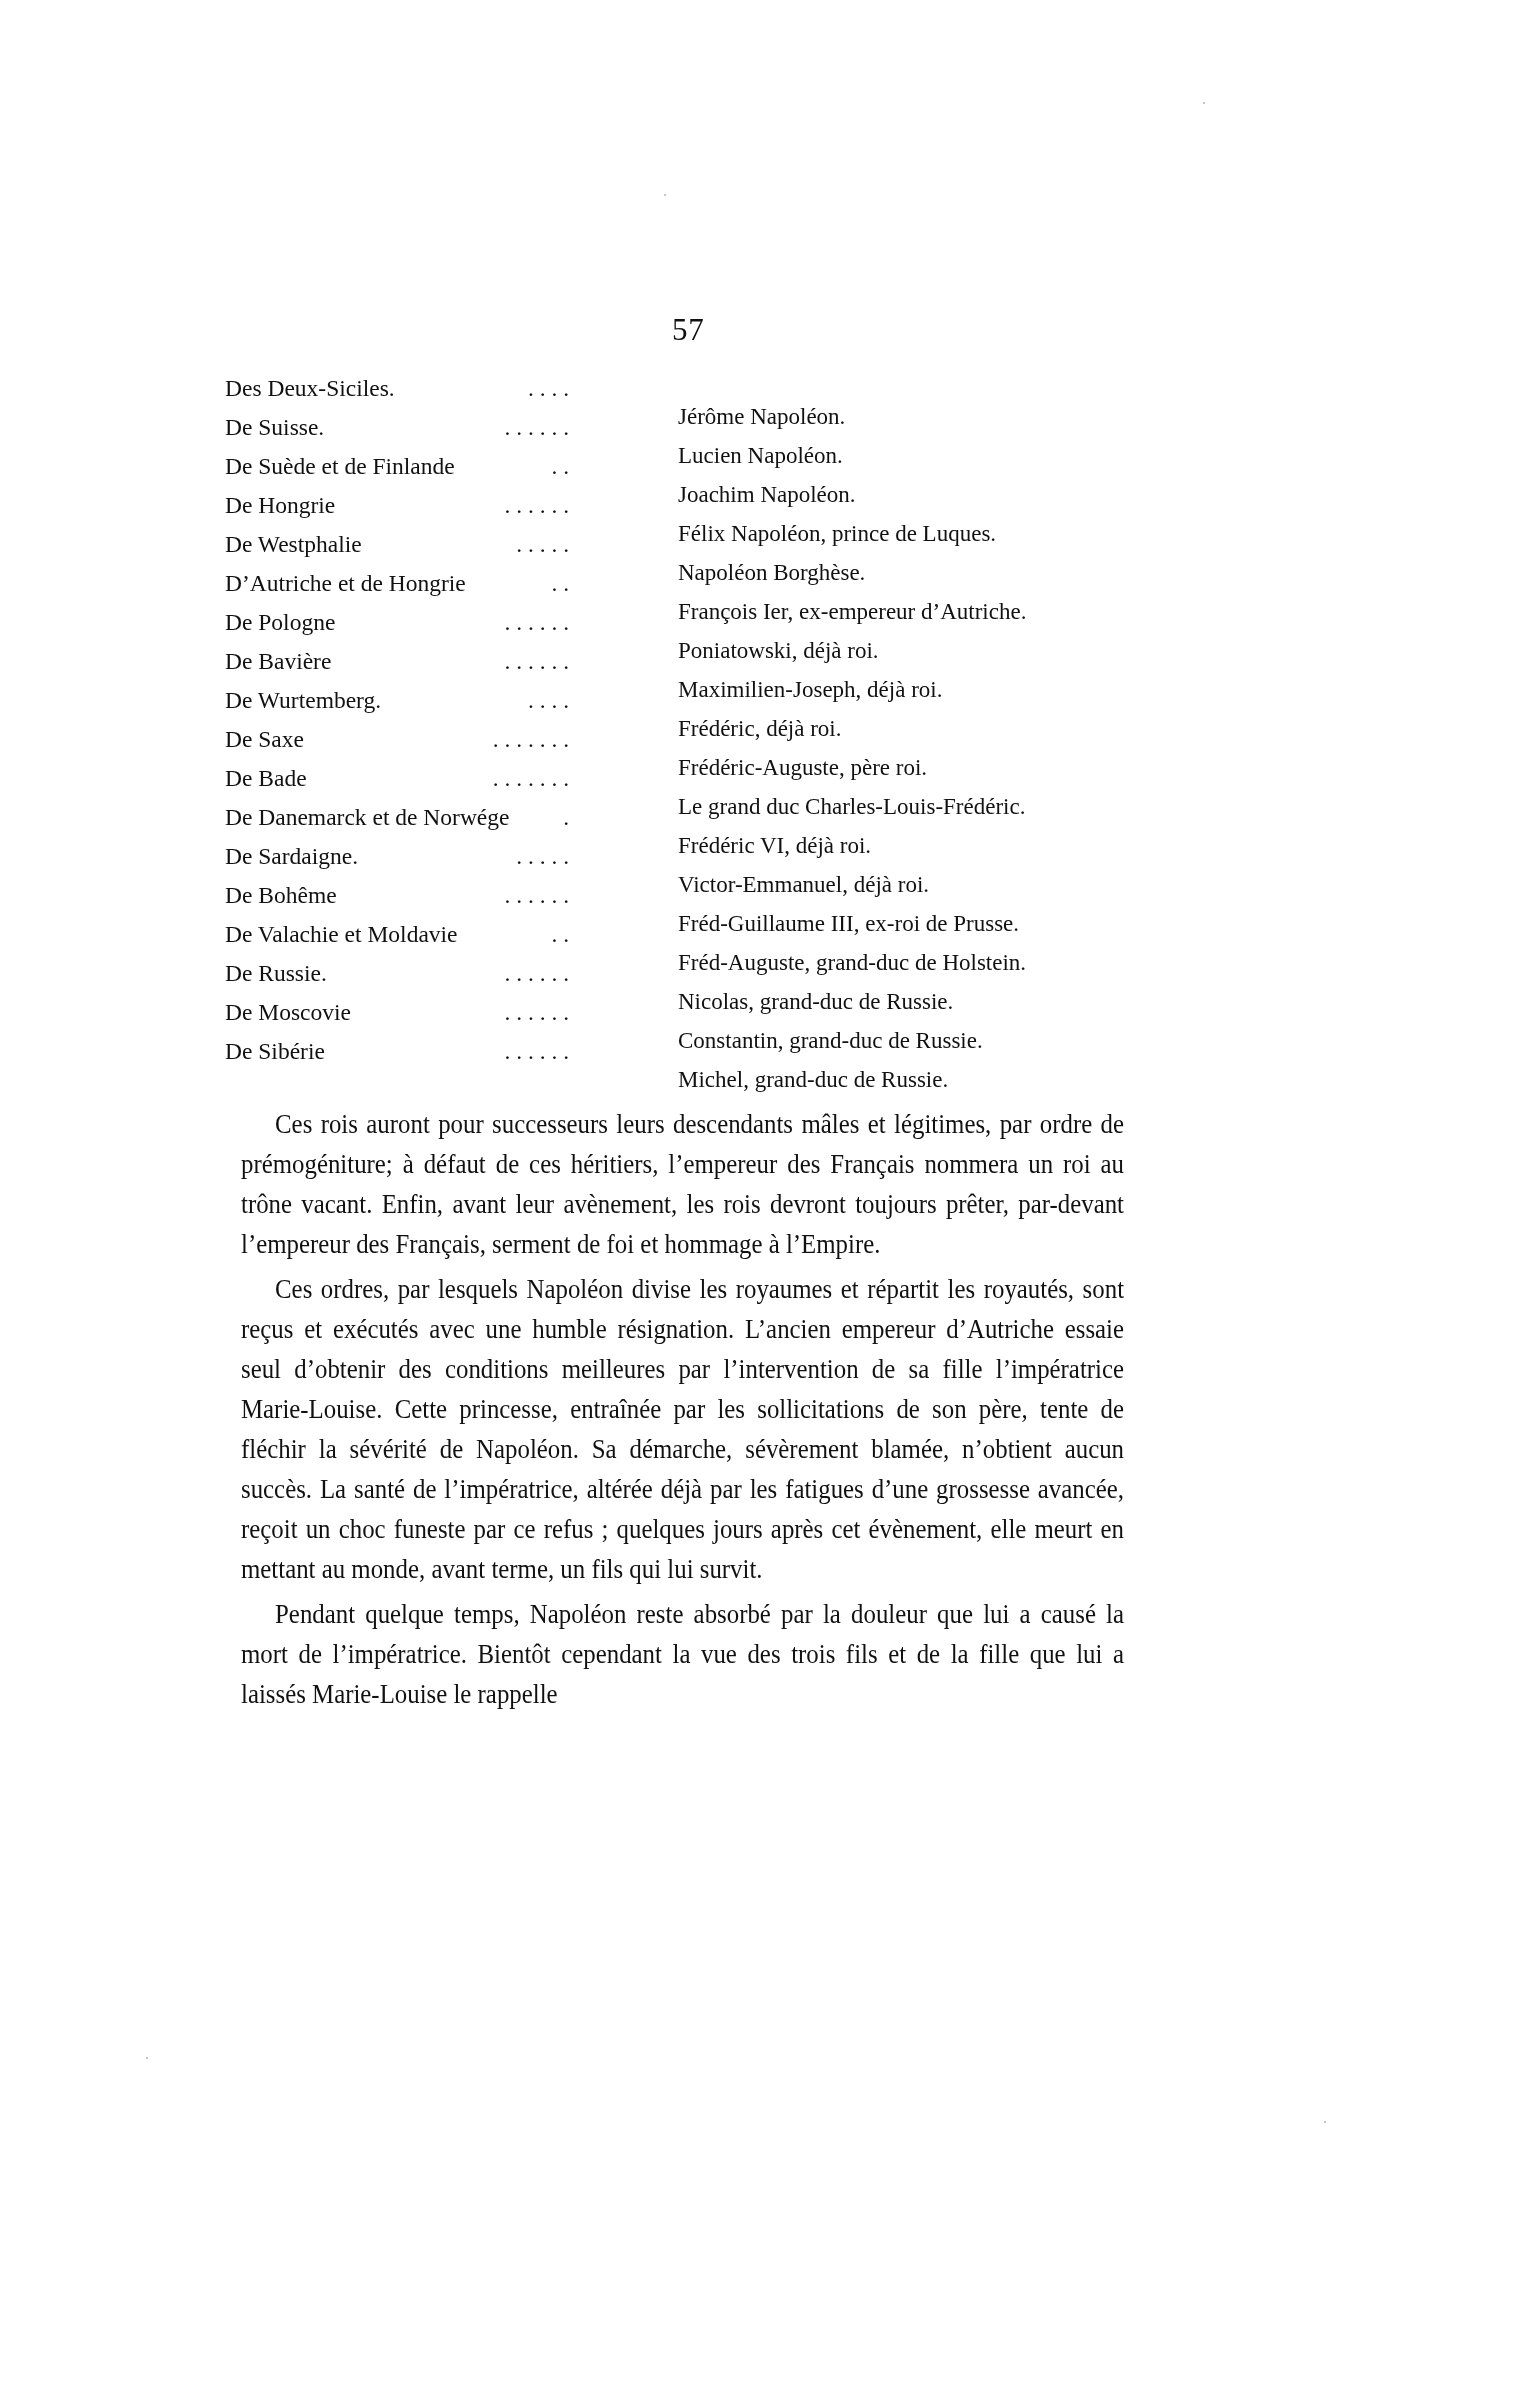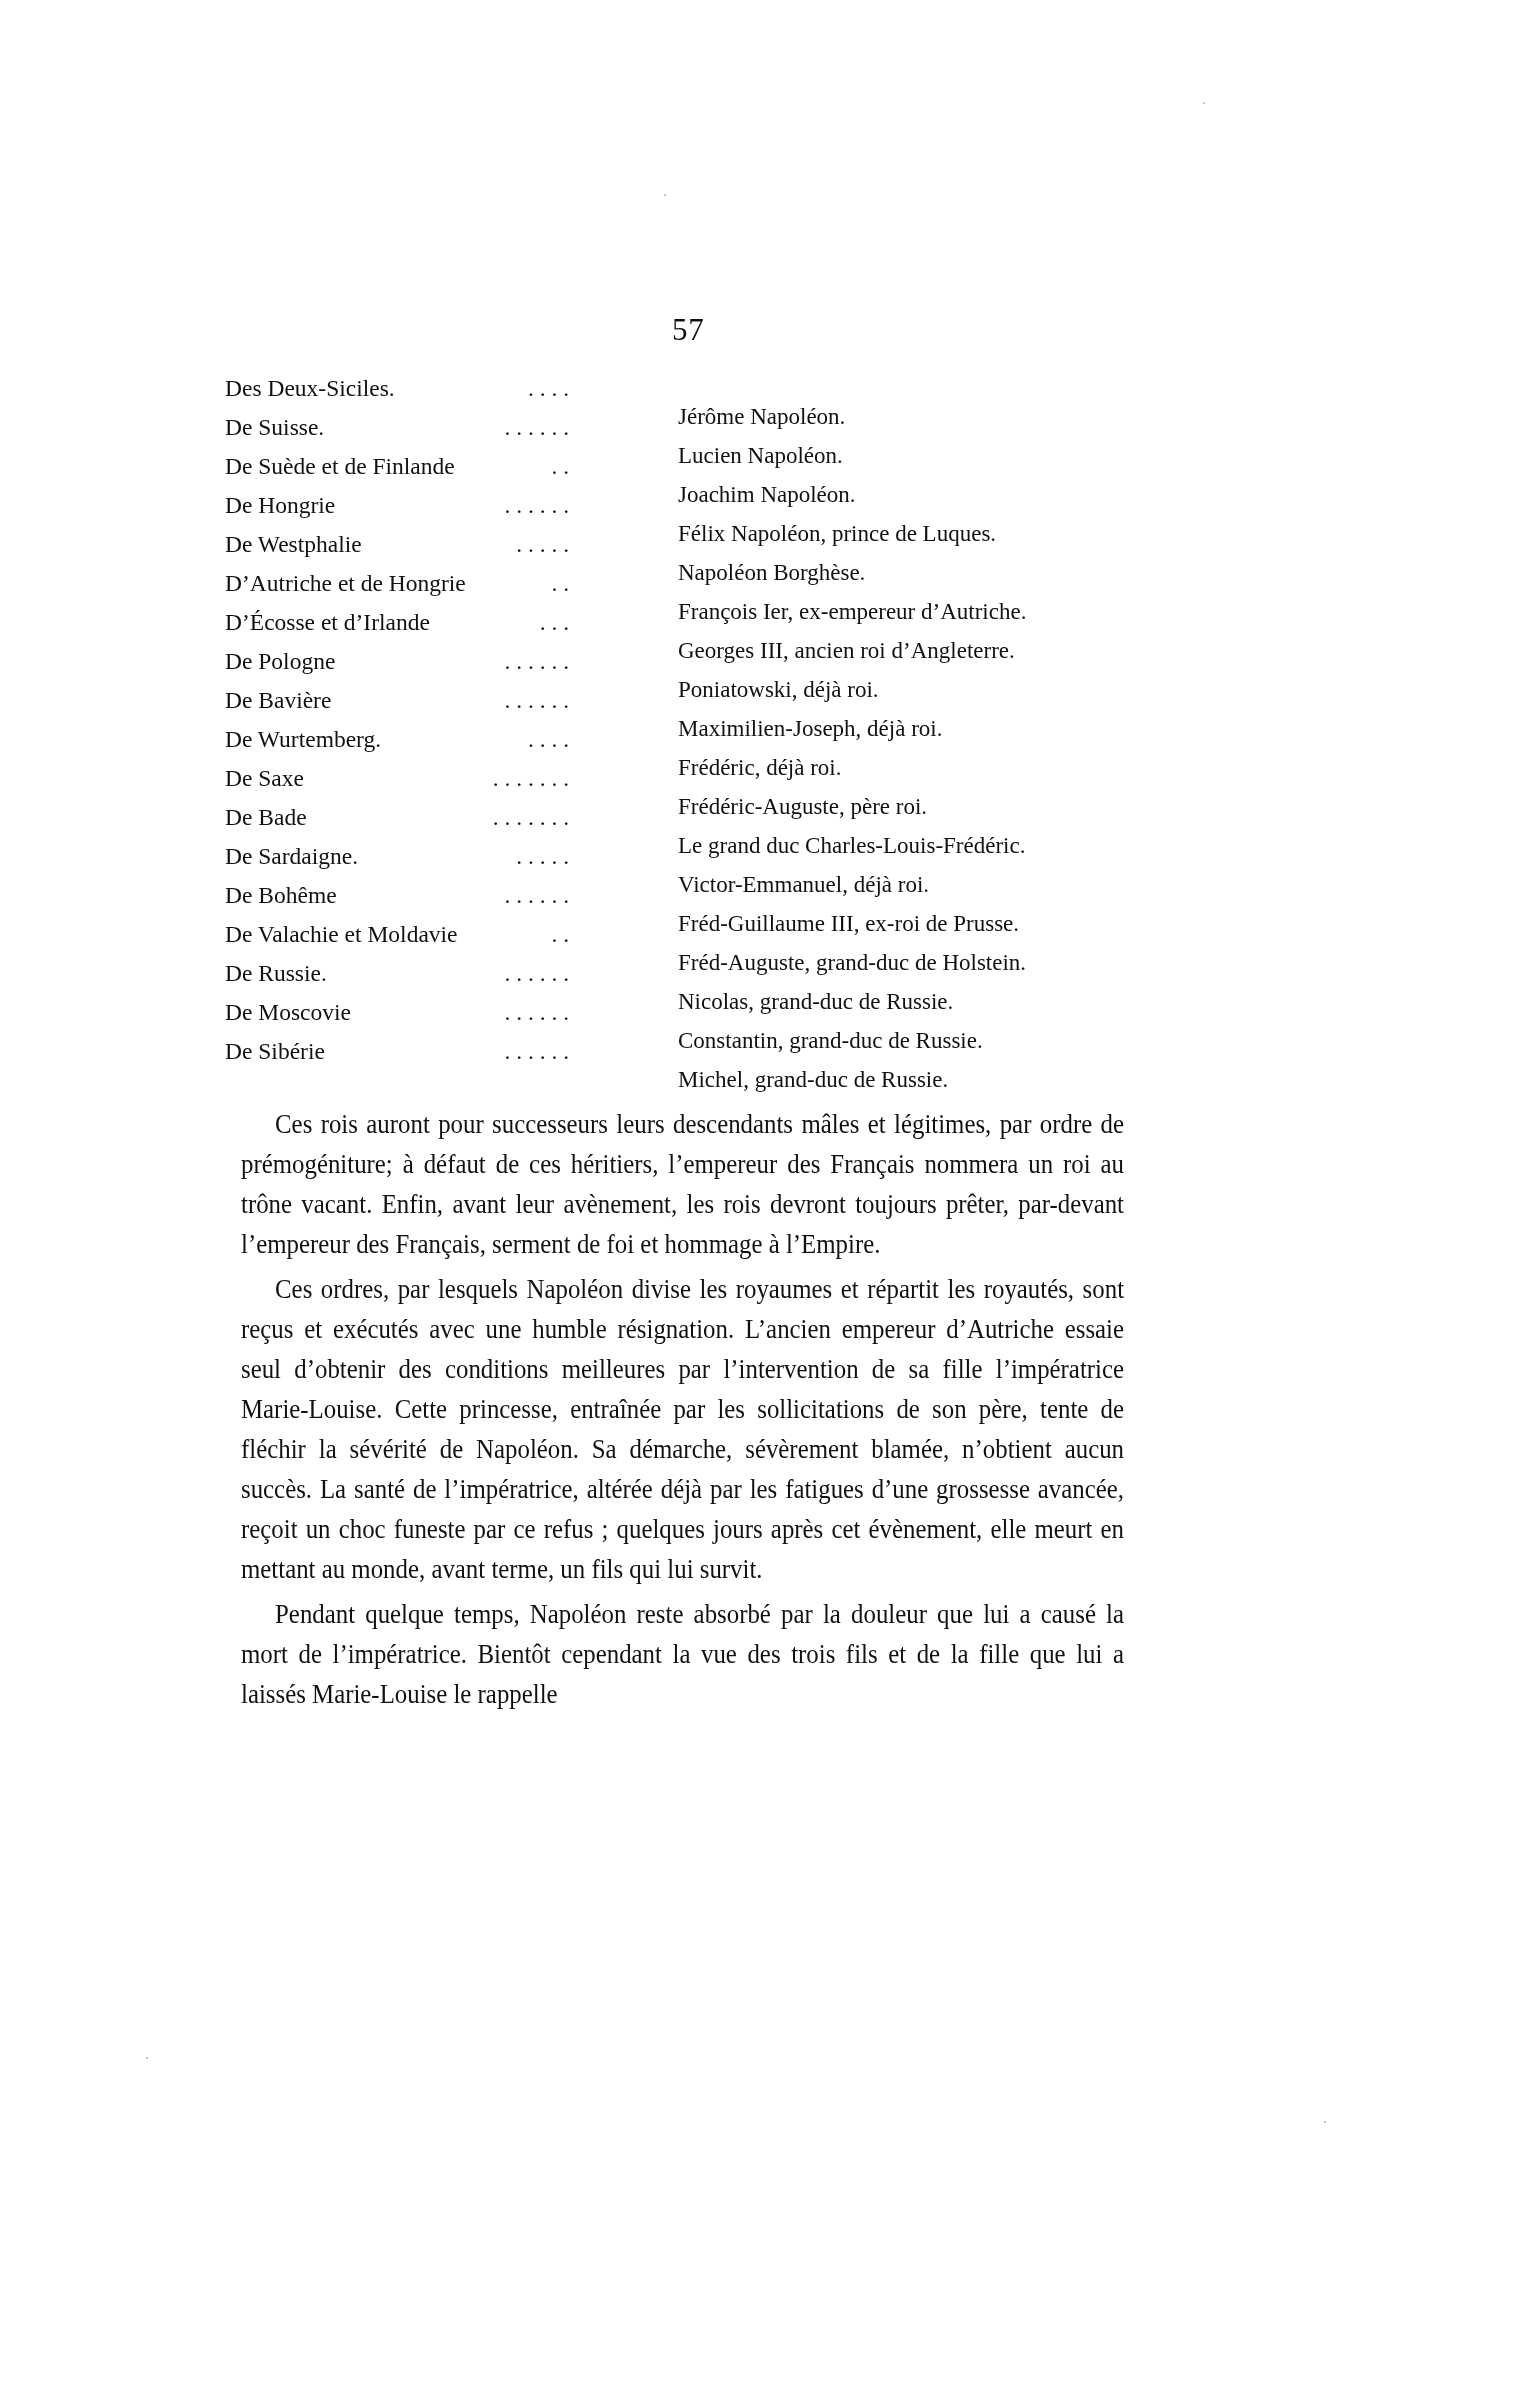--- a/index.html
+++ b/index.html
@@ -48,25 +48,20 @@
         <span class="kingdom">De Westphalie</span>
         <span class="dots">. . . . .</span>
         <span class="king">Napoléon Borghèse.</span>
       </div>
     <div class="row">
         <span class="kingdom">D’Autriche et de Hongrie</span>
         <span class="dots">. .</span>
         <span class="king">François Ier, ex-empereur d’Autriche.</span>
       </div>
     <div class="row">
-        <span class="kingdom">D’Écosse et d’Irlande</span>
-        <span class="dots">. . .</span>
-        <span class="king">Georges III, ancien roi d’Angleterre.</span>
-      </div>
-    <div class="row">
         <span class="kingdom">De Pologne</span>
         <span class="dots">. . . . . .</span>
         <span class="king">Poniatowski, déjà roi.</span>
       </div>
     <div class="row">
         <span class="kingdom">De Bavière</span>
         <span class="dots">. . . . . .</span>
         <span class="king">Maximilien-Joseph, déjà roi.</span>
       </div>
     <div class="row">
@@ -76,20 +71,25 @@
       </div>
     <div class="row">
         <span class="kingdom">De Saxe</span>
         <span class="dots">. . . . . . .</span>
         <span class="king">Frédéric-Auguste, père roi.</span>
       </div>
     <div class="row">
         <span class="kingdom">De Bade</span>
         <span class="dots">. . . . . . .</span>
         <span class="king">Le grand duc Charles-Louis-Frédéric.</span>
+      </div>
+    <div class="row">
+        <span class="kingdom">De Danemarck et de Norwége</span>
+        <span class="dots">.</span>
+        <span class="king">Frédéric VI, déjà roi.</span>
       </div>
     <div class="row">
         <span class="kingdom">De  Sardaigne.</span>
         <span class="dots">. . . . .</span>
         <span class="king">Victor-Emmanuel, déjà roi.</span>
       </div>
     <div class="row">
         <span class="kingdom">De Bohême</span>
         <span class="dots">. . . . . .</span>
         <span class="king">Fréd-Guillaume III, ex-roi de Prusse.</span>

